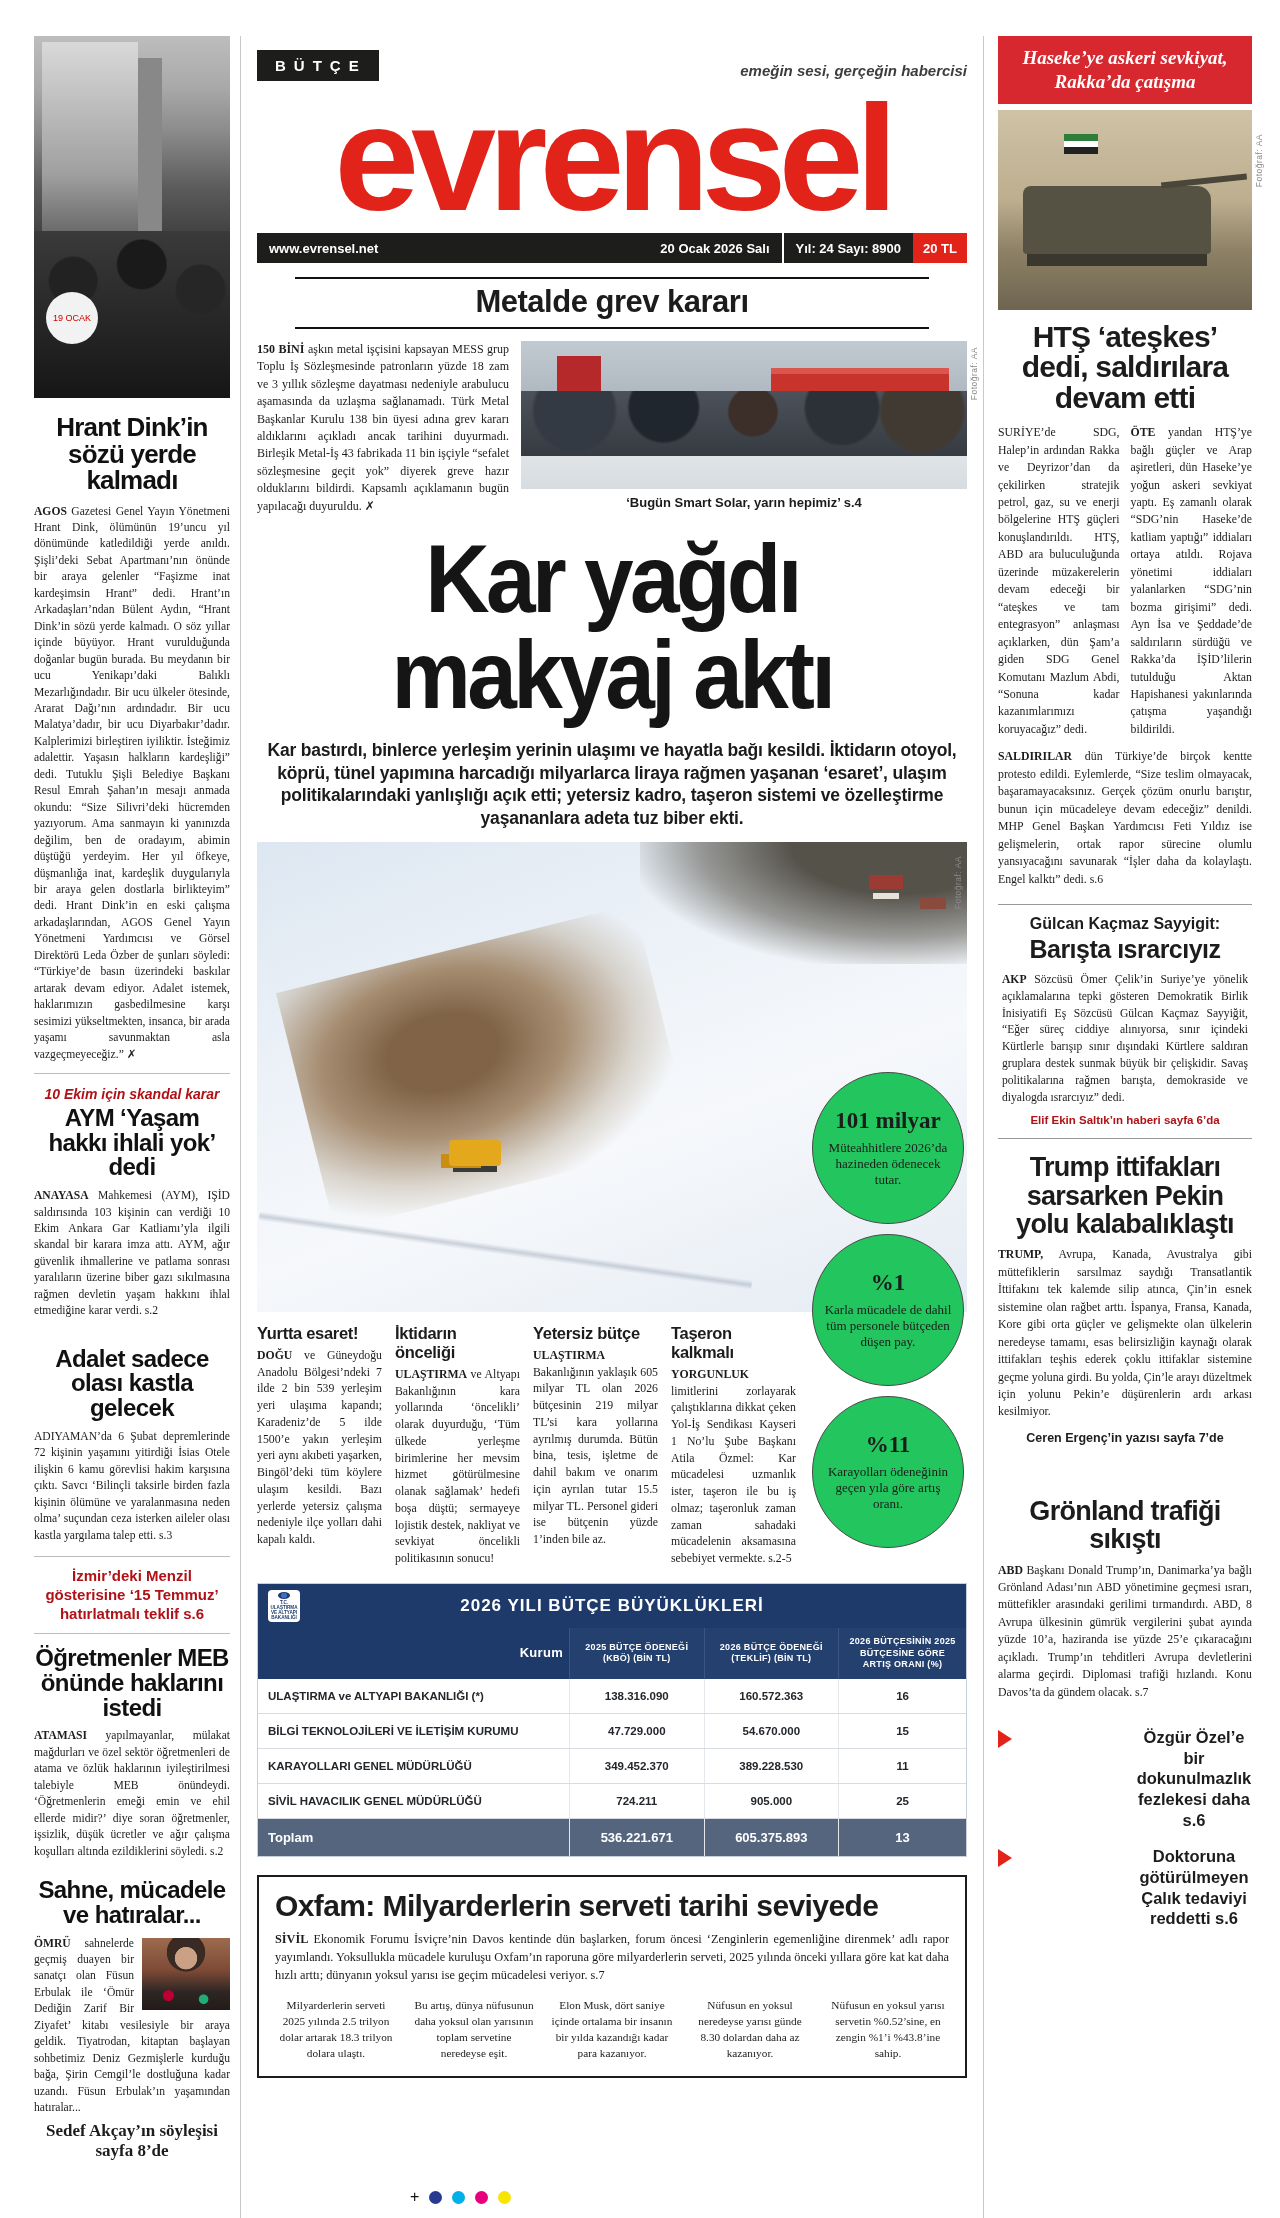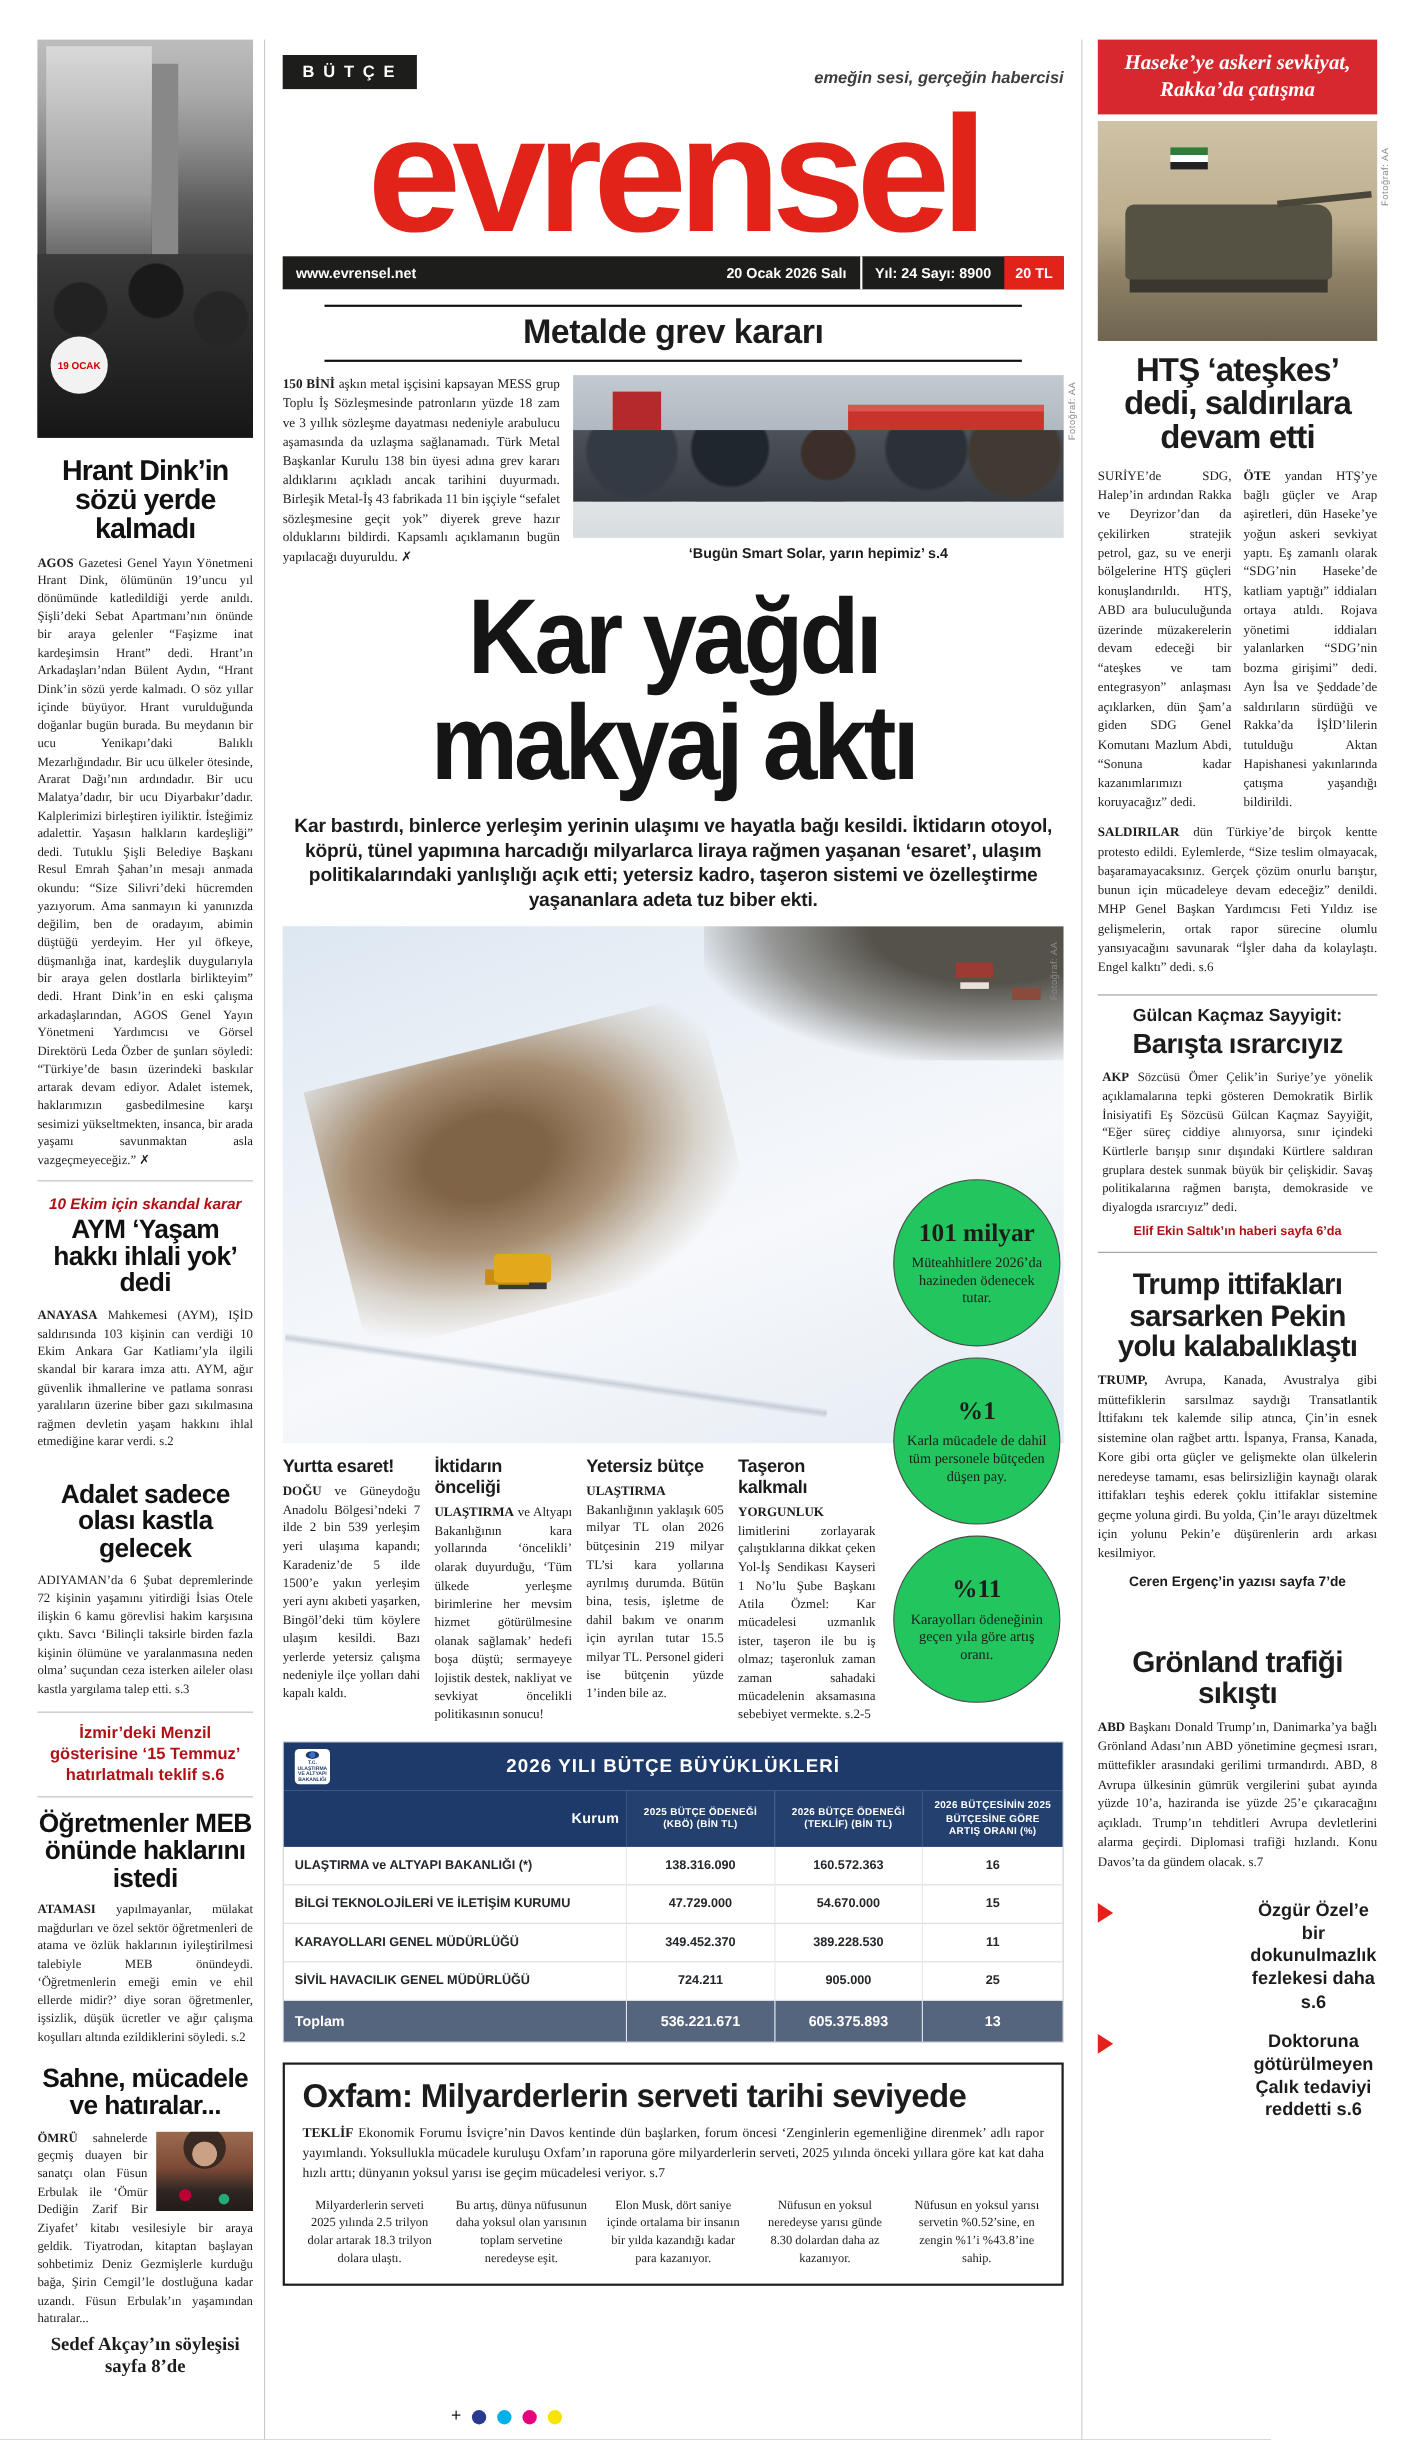--- a/index.html
+++ b/index.html
@@ -24,23 +24,23 @@
   
   .photo-demo{height:362px;position:relative;overflow:hidden;
      background:linear-gradient(180deg,#bdbdbd 0%,#a9a9a9 14%,#8c8c8c 26%,#5b5b5b 42%,#333 62%,#1d1d1d 100%);}
   .photo-demo .bldg{position:absolute;left:8px;top:6px;width:96px;height:190px;
      background:linear-gradient(180deg,#d9d9d9,#9f9f9f 70%,#6a6a6a);box-shadow:30px 10px 0 -6px #888;}
   .photo-demo .crowd{position:absolute;left:0;bottom:0;width:100%;height:46%;
      background:radial-gradient(circle at 20% 30%,#222 12%,transparent 13%),
                 radial-gradient(circle at 55% 20%,#1a1a1a 14%,transparent 15%),
                 radial-gradient(circle at 85% 35%,#262626 12%,transparent 13%),
                 linear-gradient(180deg,#3a3a3a,#161616);}
-  .sign-circle{position:absolute;left:12px;bottom:40px;width:52px;height:52px;border-radius:50%;
+  .sign-circle{position:absolute;left:12px;bottom:54px;width:52px;height:52px;border-radius:50%;
      background:#f2f2f2;display:flex;align-items:center;justify-content:center;text-align:left;
-     font-family:"Liberation Sans",sans-serif;font-weight:700;font-size:9px;color:#c00;line-height:1;}
+     font-family:"Liberation Sans",sans-serif;font-weight:400;font-size:9px;color:#c00;line-height:1;}
   .hrant-head{margin:16px 2px 10px;}
   .kicker{font-family:"Liberation Sans",sans-serif;font-style:italic;font-weight:700;font-size:14px;
           color:var(--kicker-red);text-align:center;margin:12px 0 4px;}
   .head2{font-family:"Liberation Sans",sans-serif;font-weight:700;font-size:24px;line-height:1.03;
          letter-spacing:-0.6px;text-align:center;margin-bottom:8px;color:#111;}
   .menzil{font-family:"Liberation Sans",sans-serif;font-weight:700;font-size:15px;line-height:1.25;
           color:var(--kicker-red);text-align:center;padding:10px 2px;border-top:1px solid #bbb;border-bottom:1px solid #bbb;margin:12px 0;}
   .sahne-photo{float:right;width:88px;height:72px;margin:2px 0 4px 8px;
      background:radial-gradient(circle at 50% 28%,#caa184 16%,transparent 17%),
                 radial-gradient(circle at 50% 20%,#3a2a24 26%,transparent 27%),
@@ -335,21 +335,21 @@
             <td class="num">536.221.671</td>
             <td class="num">605.375.893</td>
             <td class="num">13</td>
           </tr>
         </tbody>
       </table>
     </div>
 
     <div class="oxfam">
       <div class="title">Oxfam: Milyarderlerin serveti tarihi seviyede</div>
-      <p class="intro lead-bold"><b>TEKLİF</b> Ekonomik Forumu İsviçre’nin Davos kentinde dün başlarken, forum öncesi ‘Zenginlerin egemenliğine direnmek’ adlı rapor yayımlandı. Yoksullukla mücadele kuruluşu Oxfam’ın raporuna göre milyarderlerin serveti, 2025 yılında önceki yıllara göre kat kat daha hızlı arttı; dünyanın yoksul yarısı ise geçim mücadelesi veriyor. s.7</p>
+      <p class="intro lead-bold"><b>SİVİL</b> Ekonomik Forumu İsviçre’nin Davos kentinde dün başlarken, forum öncesi ‘Zenginlerin egemenliğine direnmek’ adlı rapor yayımlandı. Yoksullukla mücadele kuruluşu Oxfam’ın raporuna göre milyarderlerin serveti, 2025 yılında önceki yıllara göre kat kat daha hızlı arttı; dünyanın yoksul yarısı ise geçim mücadelesi veriyor. s.7</p>
       <div class="snips">
         <div>Milyarderlerin serveti 2025 yılında 2.5 trilyon dolar artarak 18.3 trilyon dolara ulaştı.</div>
         <div>Bu artış, dünya nüfusunun daha yoksul olan yarısının toplam servetine neredeyse eşit.</div>
         <div>Elon Musk, dört saniye içinde ortalama bir insanın bir yılda kazandığı kadar para kazanıyor.</div>
         <div>Nüfusun en yoksul neredeyse yarısı günde 8.30 dolardan daha az kazanıyor.</div>
         <div>Nüfusun en yoksul yarısı servetin %0.52’sine, en zengin %1’i %43.8’ine sahip.</div>
       </div>
     </div>
   </div>
 

